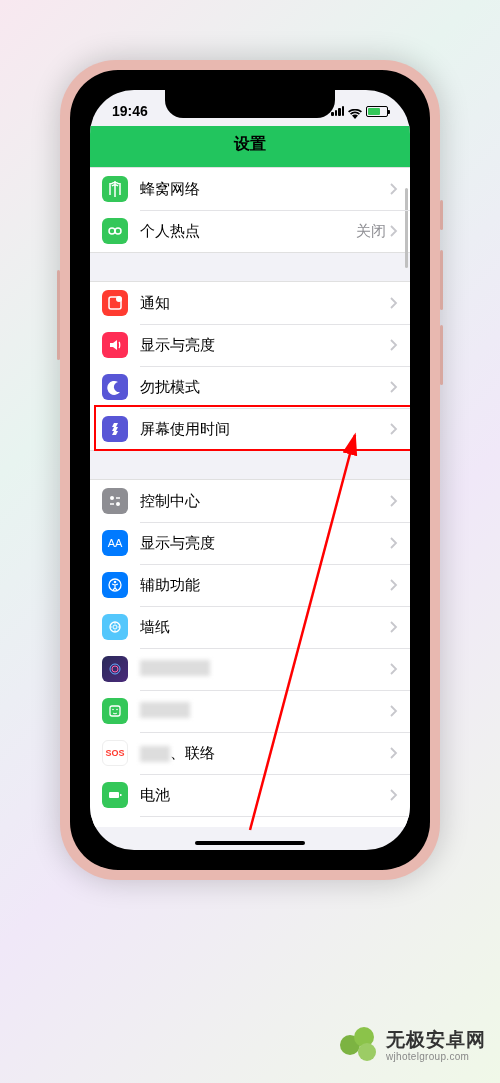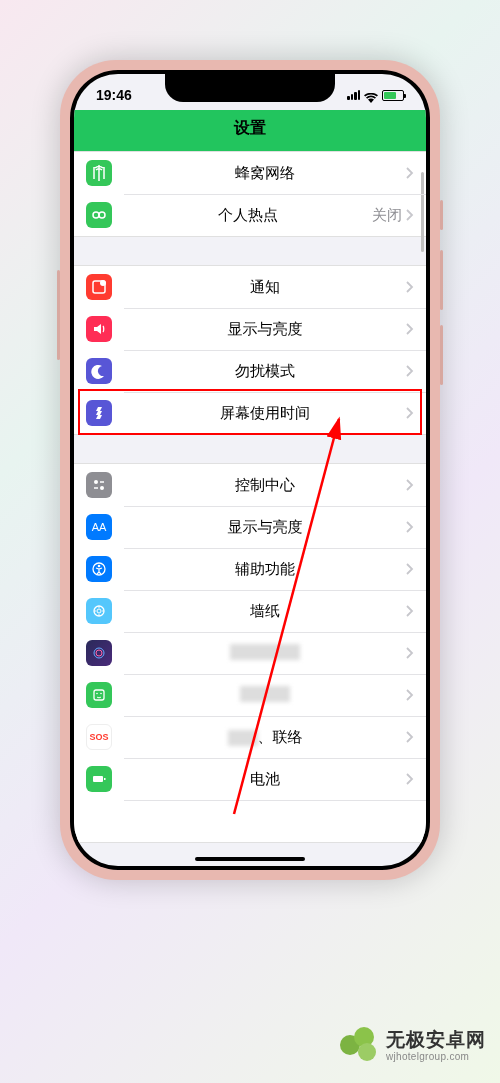--- a/index.html
+++ b/index.html
@@ -24,21 +24,21 @@
   }
   .side-button-right-top { position:absolute; right:-3px; top:140px; width:3px; height:30px; background:#d8a8a0; border-radius:2px; }
   .side-button-right-mid { position:absolute; right:-3px; top:190px; width:3px; height:60px; background:#d8a8a0; border-radius:2px; }
   .side-button-right-bot { position:absolute; right:-3px; top:265px; width:3px; height:60px; background:#d8a8a0; border-radius:2px; }
   .side-button-left { position:absolute; left:-3px; top:210px; width:3px; height:90px; background:#d8a8a0; border-radius:2px; }
   .phone-inner {
     width: 100%;
     height: 100%;
     background: #000;
     border-radius: 48px;
-    padding: 4px;
+    padding: 20px;
     position: relative;
   }
   .screen {
     width: 100%;
     height: 100%;
     background: #f2f2f7;
     border-radius: 44px;
     overflow: hidden;
     position: relative;
   }
@@ -74,21 +74,21 @@
   .battery-icon { width:22px; height:11px; border:1px solid #000; border-radius:2px; position:relative; }
   .battery-icon::after{ content:''; position:absolute; right:-3px; top:3px; width:2px; height:4px; background:#000; border-radius:0 1px 1px 0; }
   .battery-fill{ position:absolute; left:1px; top:1px; bottom:1px; width:60%; background:#34c759; border-radius:1px; }
   .header {
     text-align: center;
     padding: 8px 0 12px;
     background: #22c55e;
   }
   .header-title { font-size: 16px; font-weight: 600; color: #000; }
   .content { height: calc(100% - 100px); overflow:hidden; }
-  .group { background:#fff; border-top:0.5px solid #e0e0e0; border-bottom:0.5px solid #e0e0e0; margin-bottom: 28px; text-align: center; }
+  .group { background:#fff; border-top:0.5px solid #e0e0e0; border-bottom:0.5px solid #e0e0e0; margin-bottom: 28px; }
   .row {
     display:flex; align-items:center; padding: 8px 12px; position:relative; min-height:42px;
   }
   .row + .row::before {
     content:''; position:absolute; top:0; left:50px; right:0; height:0.5px; background:#e3e3e6;
   }
   .icon-box {
     width:26px; height:26px; border-radius:6px; display:flex; align-items:center; justify-content:center; margin-right:12px; flex-shrink:0;
   }
   .icon-box svg { width:16px; height:16px; fill:#fff; }

